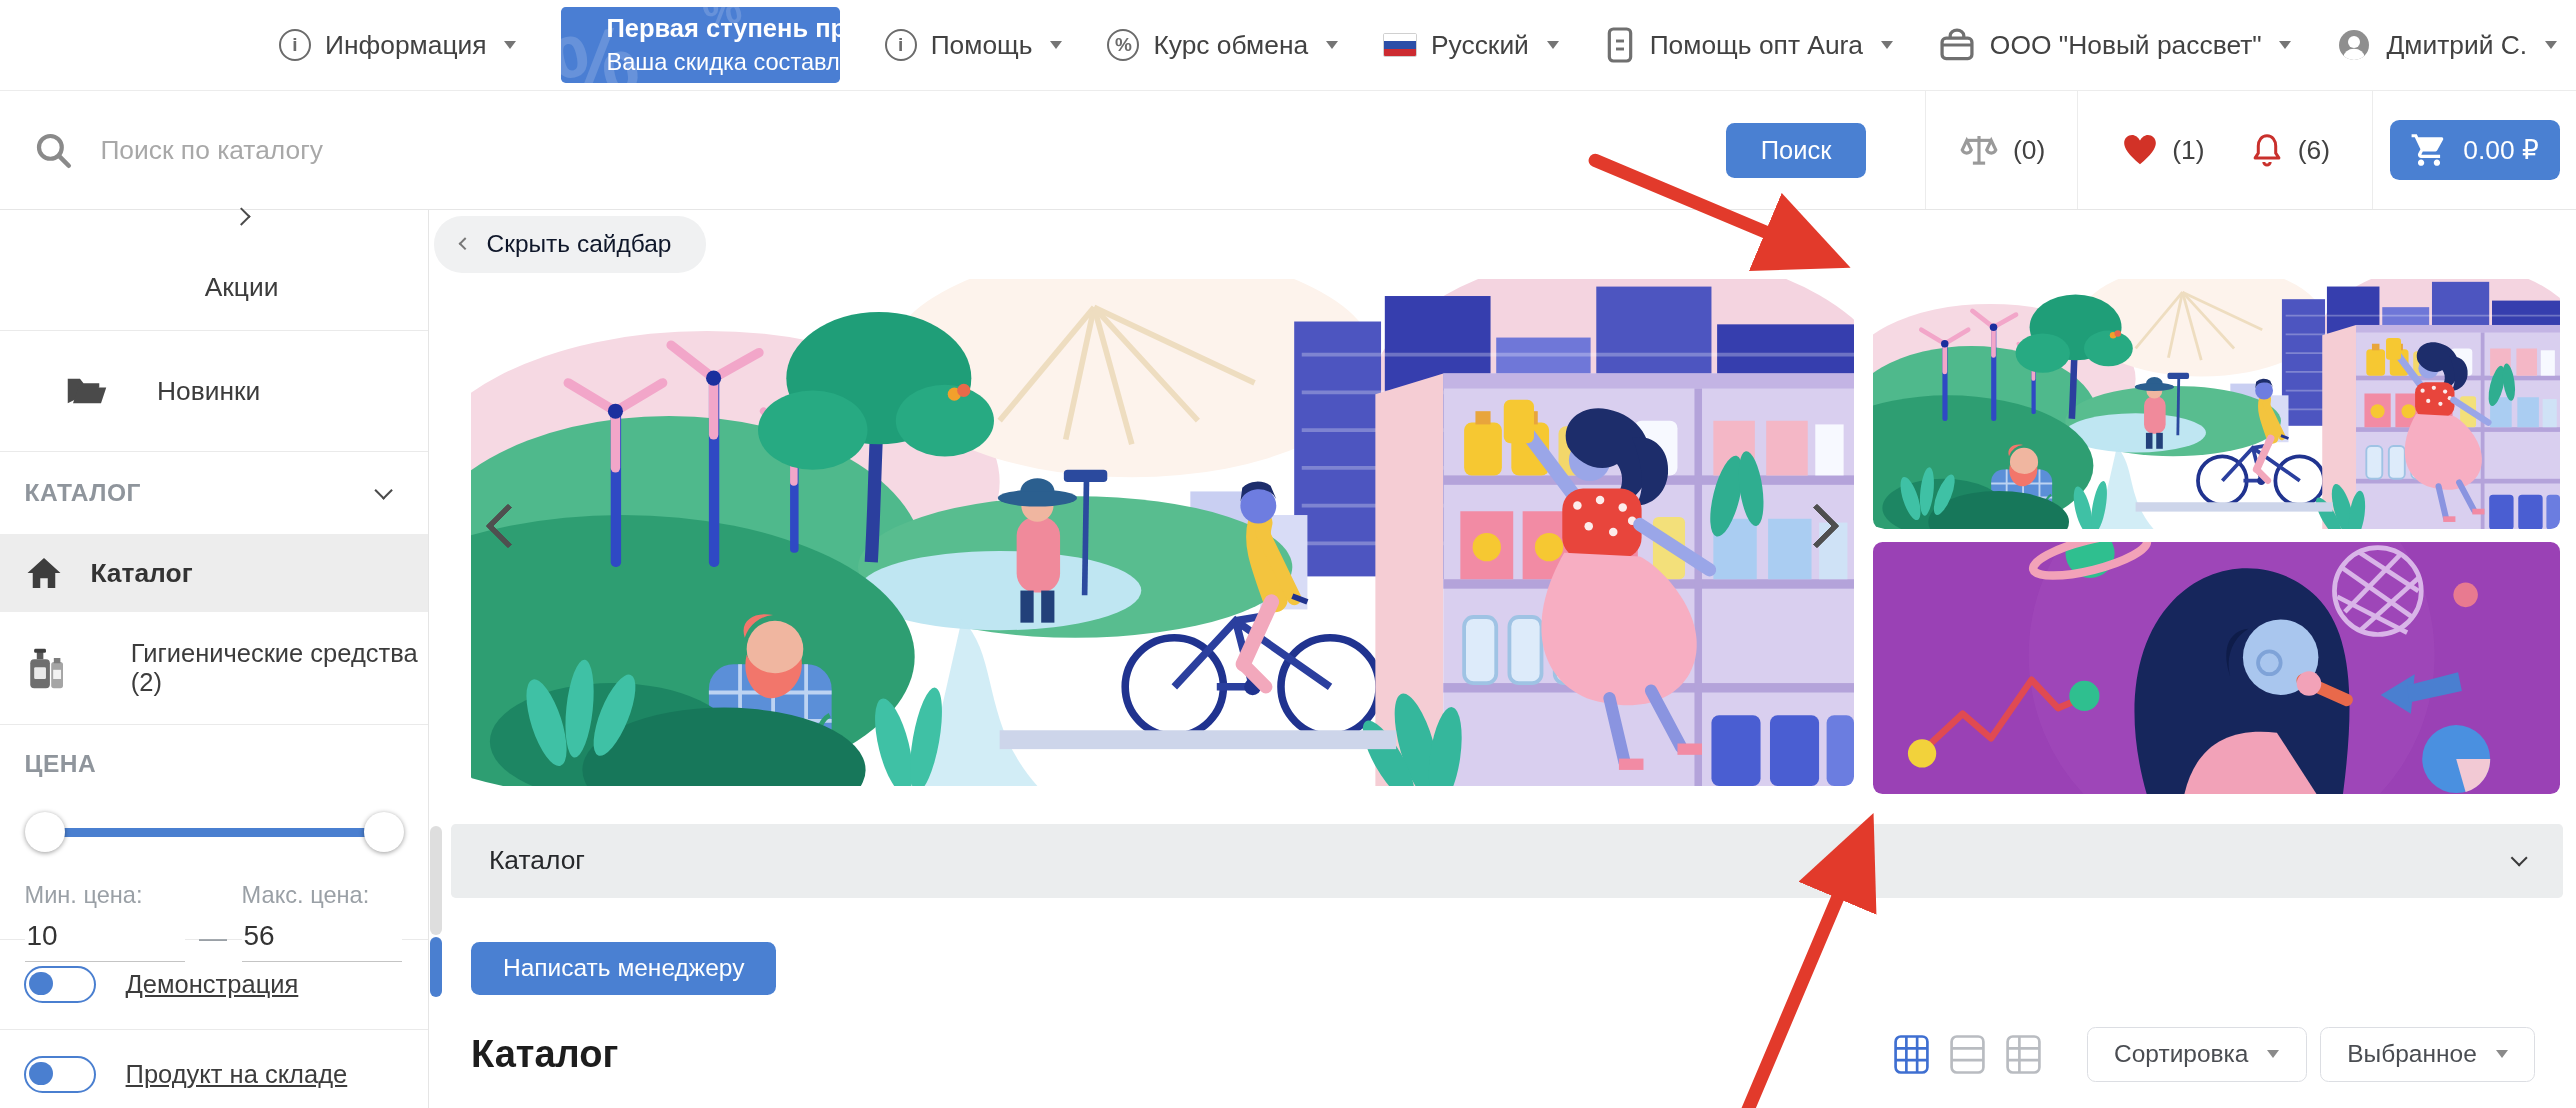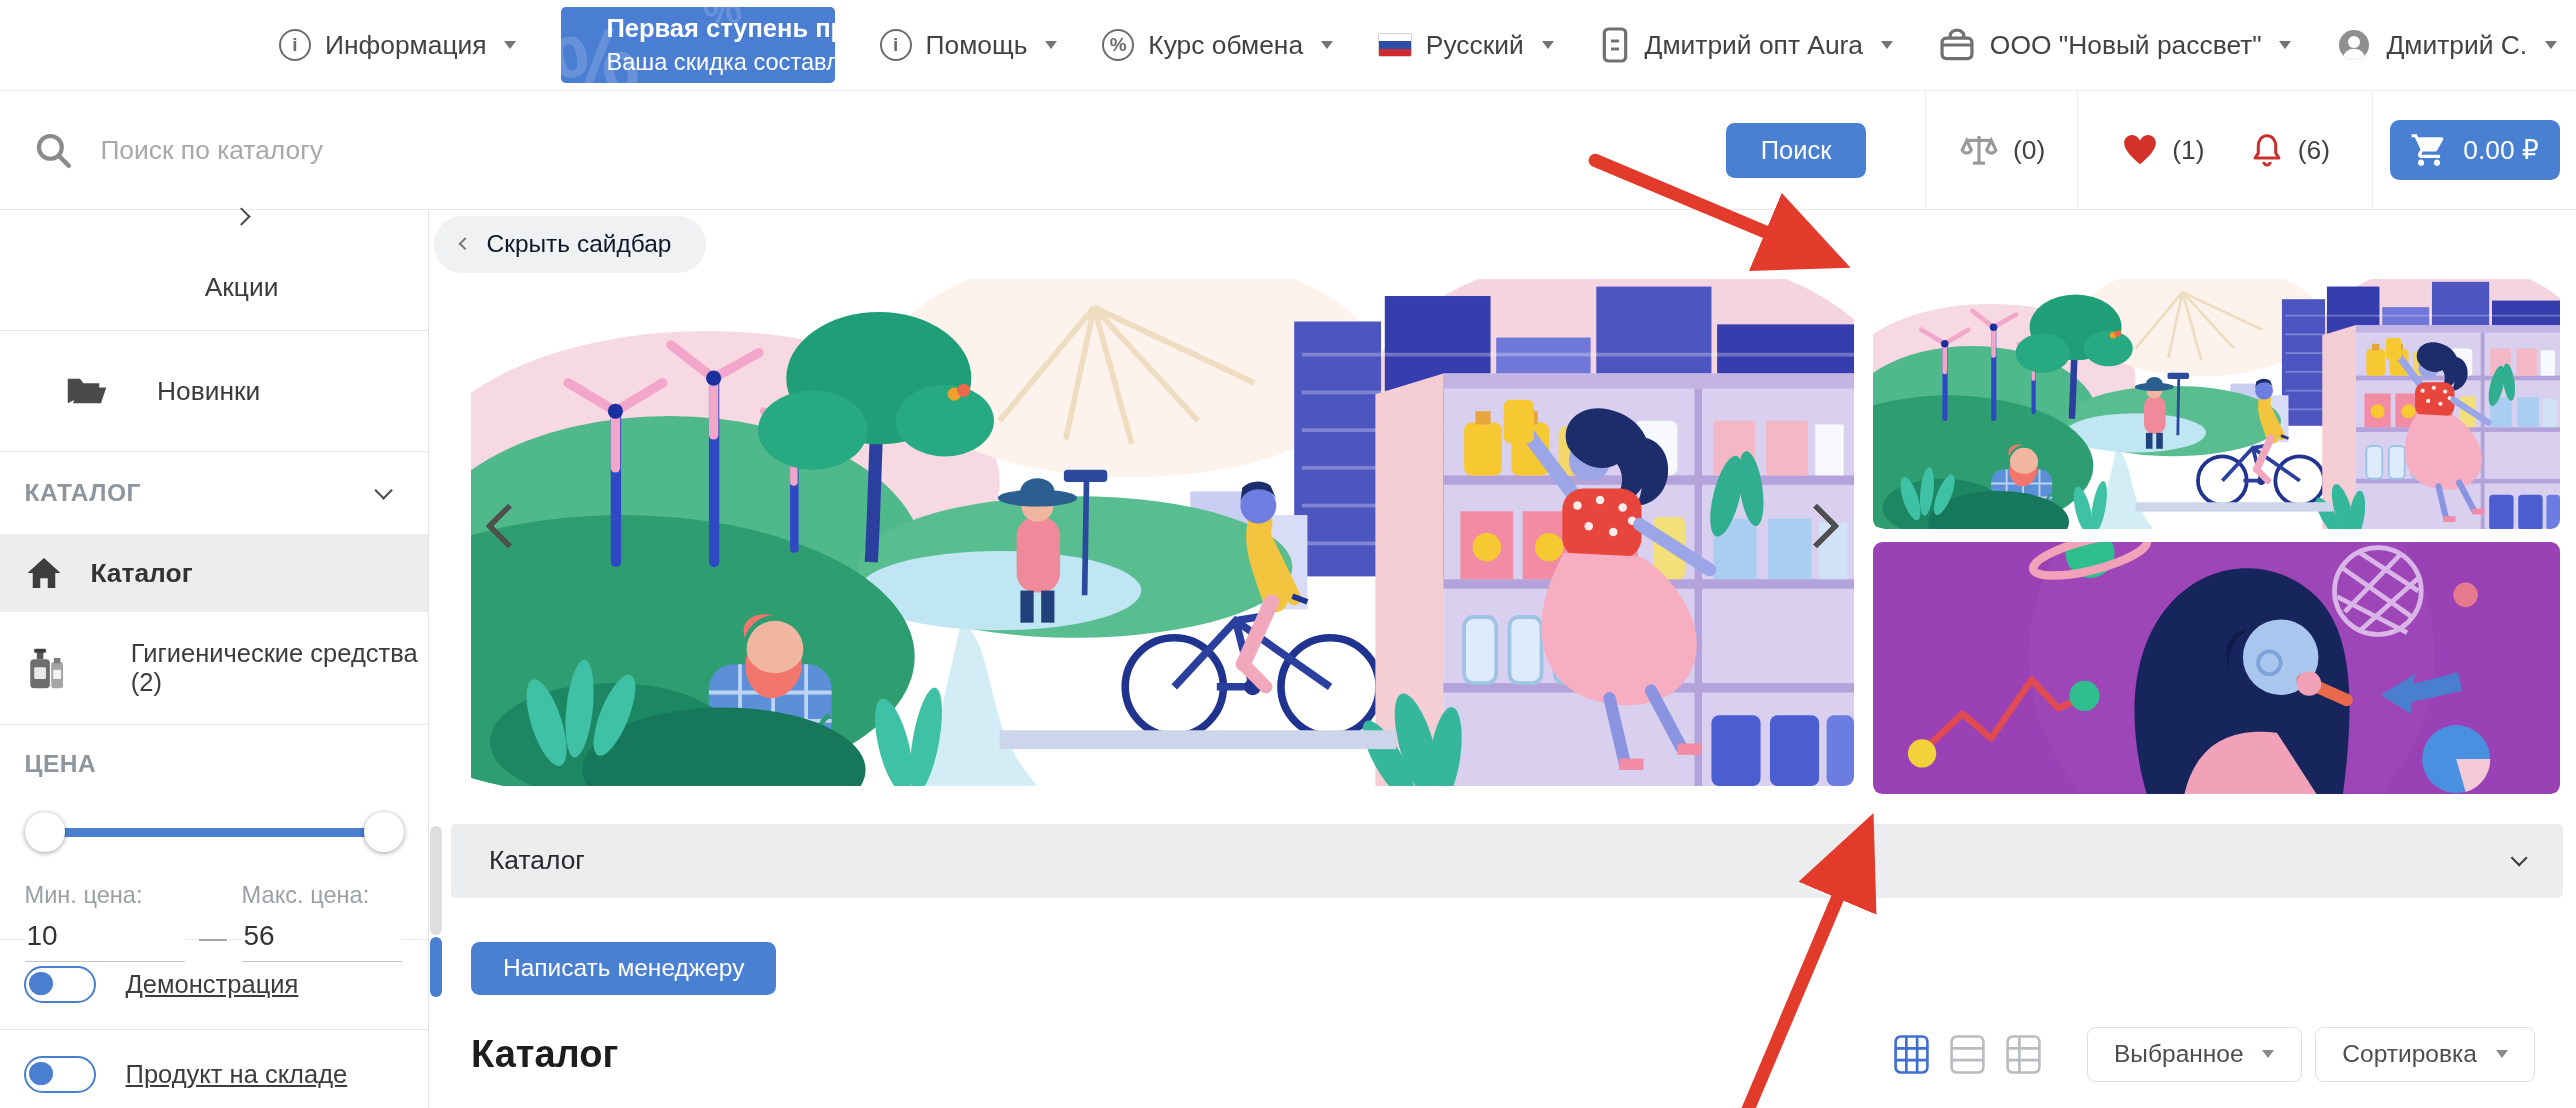--- a/index.html
+++ b/index.html
@@ -424,21 +424,21 @@
       <span>Русский</span>
       <span class="caret"></span>
     </div>
 
     <div class="tb-item">
       <svg width="32" height="38" viewBox="0 0 24 28">
         <rect x="4" y="2" width="16" height="24" rx="3" fill="none" stroke="#707070" stroke-width="2.4"></rect>
         <line x1="9" y1="11" x2="15" y2="11" stroke="#707070" stroke-width="2.2"></line>
         <line x1="9" y1="17" x2="15" y2="17" stroke="#707070" stroke-width="2.2"></line>
       </svg>
-      <span>Дмитрий опт Aura</span>
+      <span>Помощь опт Aura</span>
       <span class="caret"></span>
     </div>
 
     <div class="tb-item">
       <svg width="38" height="38" viewBox="0 0 28 28">
         <rect x="3" y="9" width="22" height="15" rx="3" fill="none" stroke="#707070" stroke-width="2.4"></rect>
         <path d="M9,9 V7 a5,4 0 0 1 10,0 V9" fill="none" stroke="#707070" stroke-width="2.4"></path>
         <line x1="3" y1="14" x2="25" y2="14" stroke="#707070" stroke-width="2.2"></line>
       </svg>
       <span>ООО "Новый рассвет"</span>
@@ -634,25 +634,25 @@
               <line x1="1.5" y1="24.5" x2="32.5" y2="24.5" stroke="#b9bcc1" stroke-width="2.6"></line>
             </svg>
             <svg width="35" height="39" viewBox="0 0 34 38">
               <rect x="1.5" y="1.5" width="31" height="35" rx="5" fill="none" stroke="#b9bcc1" stroke-width="2.6"></rect>
               <line x1="1.5" y1="13" x2="32.5" y2="13" stroke="#b9bcc1" stroke-width="2.6"></line>
               <line x1="1.5" y1="24.5" x2="32.5" y2="24.5" stroke="#b9bcc1" stroke-width="2.6"></line>
               <line x1="13" y1="1.5" x2="13" y2="36.5" stroke="#b9bcc1" stroke-width="2.6"></line>
             </svg>
           </div>
           <button class="btn-outline">
-            <span>Выбранное</span>
+            <span>Сортировка</span>
             <span class="caret"></span>
           </button>
           <button class="btn-outline">
-            <span>Сортировка</span>
+            <span>Выбранное</span>
             <span class="caret"></span>
           </button>
         </div>
       </div>
     </main>
   </div>
 
   <div class="side-scrollbar-track"></div>
   <div class="side-scrollbar-thumb"></div>
 

